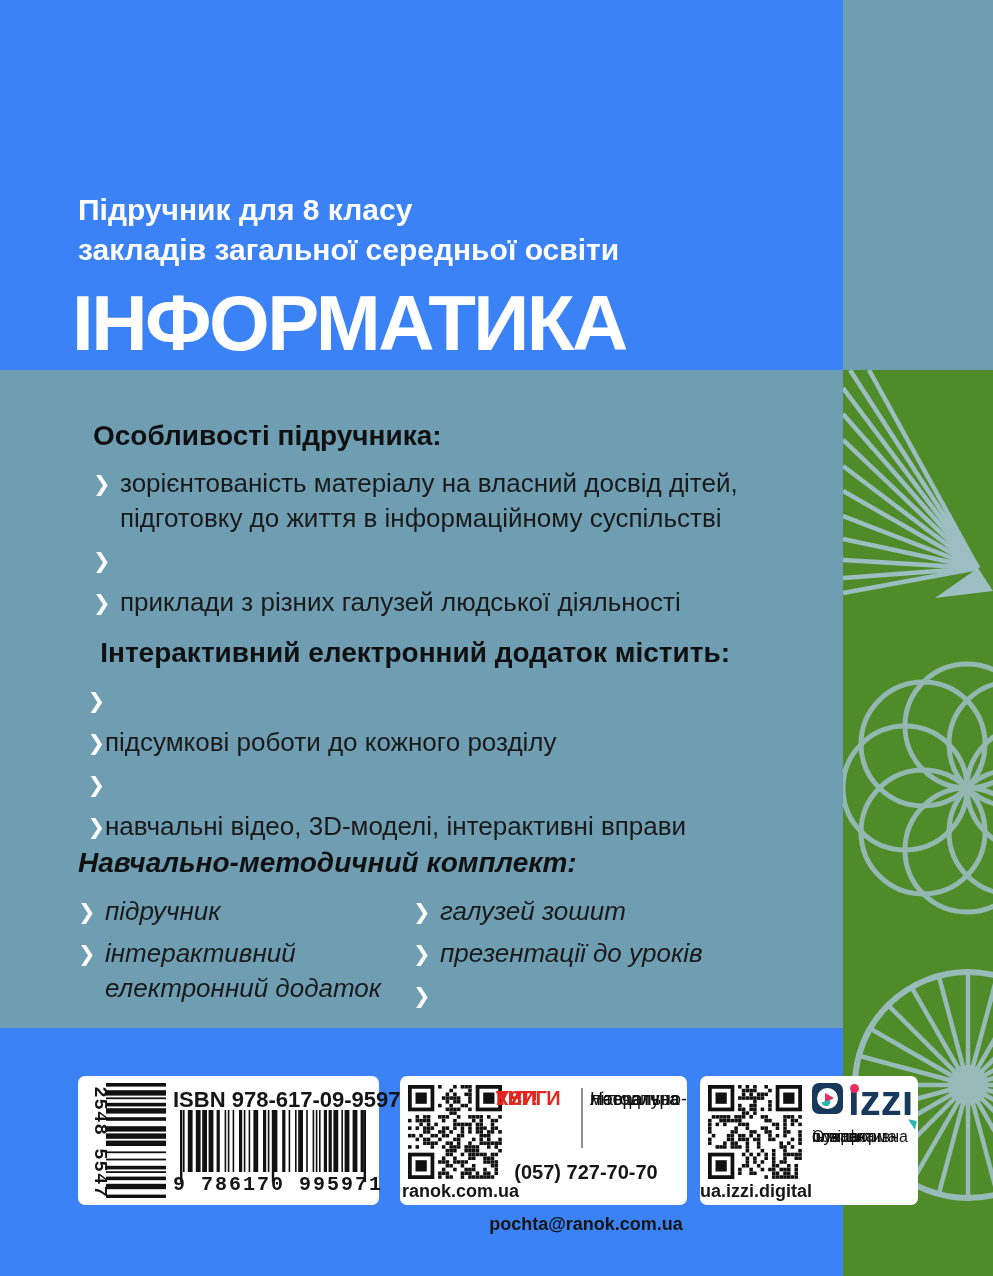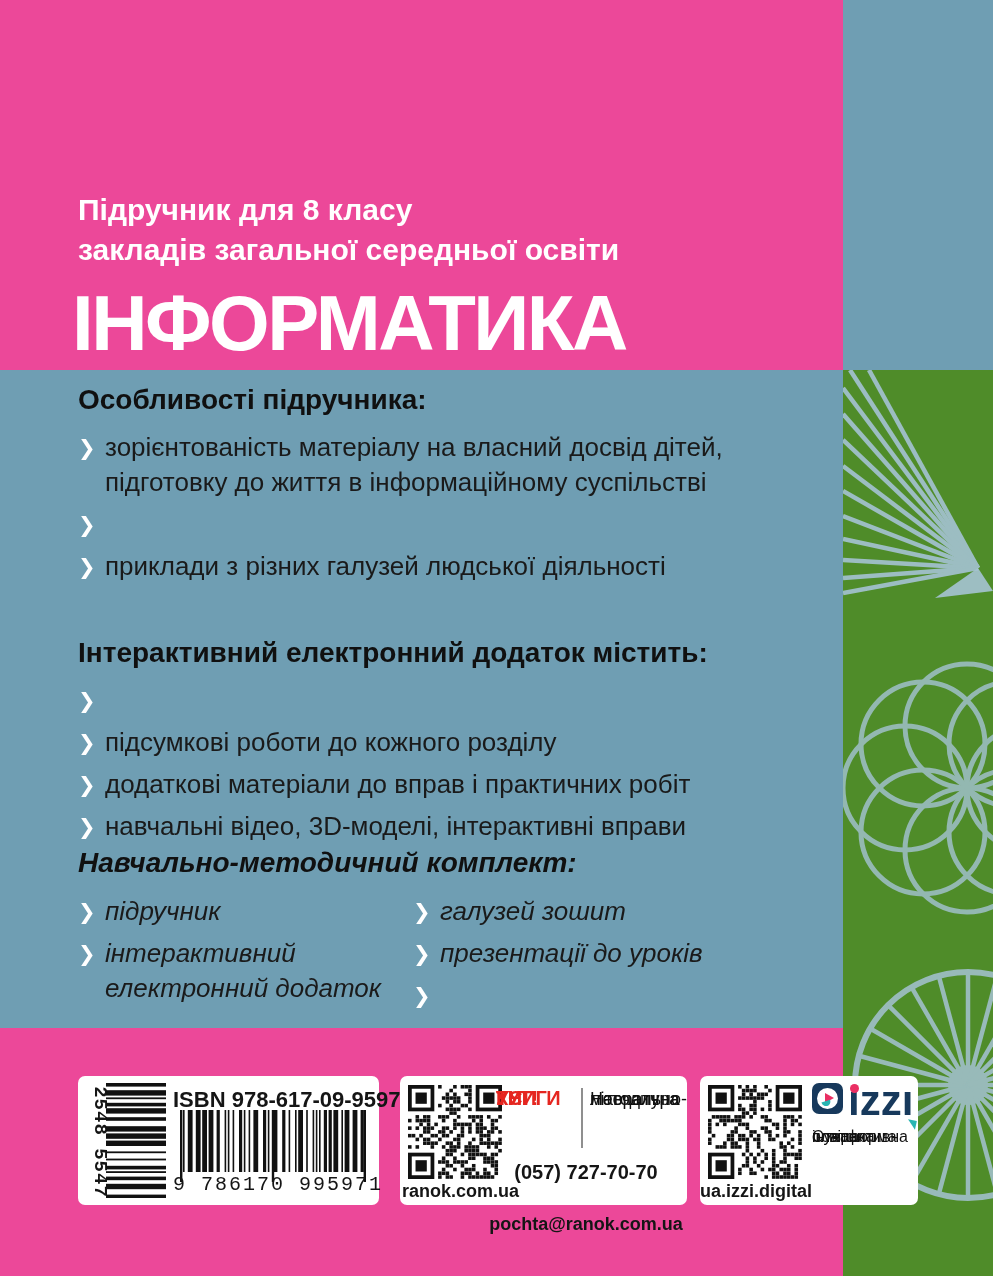--- a/index.html
+++ b/index.html
@@ -1,17 +1,17 @@
 <!DOCTYPE html>
 <html><head>
 <meta charset="utf-8">
 <style>
   html,body{margin:0;padding:0;background:#e8e8e8;}
   .page{position:relative;width:993px;height:1276px;overflow:hidden;
-        background:#ec4899;font-family:"Liberation Sans","DejaVu Sans",sans-serif;color:#151515;}
+        background:#3b82f6;font-family:"Liberation Sans","DejaVu Sans",sans-serif;color:#151515;}
   .abs{position:absolute;}
   
   .blue-tr{left:843px;top:0;width:150px;height:370px;background:#6f9eb3;}
   .panel{left:0;top:370px;width:843px;height:658px;background:#6f9eb3;}
   .stripe{left:843px;top:370px;width:150px;height:906px;background:#4f8c29;}
   .stripe svg{display:block;}
   
   .series{left:78px;top:190px;color:#fff;font-weight:700;font-size:30px;line-height:40px;white-space:nowrap;}
   .title{left:72px;top:283px;color:#fff;font-weight:700;font-size:78px;line-height:80px;letter-spacing:-2.5px;white-space:nowrap;}
   
@@ -28,21 +28,21 @@
   .wbox *{position:absolute;}
   .box-isbn{left:78px;width:301px;}
   .box-ranok{left:400px;width:287px;}
   .box-izzi{left:700px;width:218px;}
   .side-code{left:-37px;top:55px;width:118px;text-align:center;transform:rotate(90deg);
              font-family:"Liberation Mono","DejaVu Sans Mono",monospace;font-size:19px;font-weight:700;letter-spacing:1px;}
   .side-bars{left:28px;top:7px;width:60px;height:115px;}
   .isbn-line{left:95px;top:11px;width:198px;text-align:center;font-size:22px;font-weight:700;white-space:nowrap;}
   .ean-bars{left:102px;top:34px;width:186px;height:62px;}
   .ean-digits{left:95px;top:97px;width:198px;text-align:center;font-family:"Liberation Mono","DejaVu Sans Mono",monospace;
-              font-size:20px;font-weight:400;letter-spacing:2px;white-space:nowrap;}
+              font-size:20px;font-weight:700;letter-spacing:2px;white-space:nowrap;}
   .qr-wrap{left:8px;top:9px;width:94px;height:94px;}
   .qr-cap{left:0;top:105px;width:112px;text-align:center;font-size:18px;font-weight:700;white-space:nowrap;}
   .slogan{left:96px;top:12px;width:76px;text-align:right;color:#e52620;font-weight:700;font-size:20px;line-height:20px;letter-spacing:-0.5px;}
   .vline{left:181px;top:12px;width:2px;height:60px;background:#8f8f8f;}
   .cat{left:190px;top:13px;font-size:18px;line-height:20px;color:#111;}
   .phone{left:95px;top:85px;width:182px;text-align:center;font-size:20px;font-weight:700;white-space:nowrap;}
   .email{left:88px;top:108px;width:196px;text-align:center;font-size:18px;font-weight:700;white-space:nowrap;margin-top:30px;}
   .logo-sq{left:112px;top:7px;width:31px;height:31px;background:#17395c;border-radius:7px;}
   .logo-circle{left:5px;top:5px;width:21px;height:21px;background:#fff;border-radius:50%;}
   .logo-play{left:8px;top:5px;width:0;height:0;border-left:9px solid #ea2f63;border-top:5.5px solid transparent;border-bottom:5.5px solid transparent;}
@@ -119,50 +119,49 @@
       </g>
     </svg>
   </div>
 
   <div class="abs series">
     <div>Підручник для 8 класу</div>
     <div>закладів загальної середньої освіти</div>
   </div>
   <div class="abs title">ІНФОРМАТИКА</div>
 
-  <div class="abs sec" style="top:384px;">
+  <div class="abs sec" style="top:420px;margin-left:15px;">
     <h3>Особливості підручника:</h3>
     <ul>
       <li>
           <span class="chev">❯</span>
           <span>зорієнтованість матеріалу на власний досвід дітей, підготовку до життя в інформаційному суспільстві</span>
         </li>
       <li>
           <span class="chev">❯</span>
         </li>
       <li>
           <span class="chev">❯</span>
           <span>приклади з різних галузей людської діяльності</span>
         </li>
     </ul>
   </div>
 
-  <div class="abs sec" style="top:637px;">
+  <div class="abs sec" style="top:637px;text-align:right;">
     <h3>Інтерактивний електронний додаток містить:</h3>
     <ul>
       <li>
           <span class="chev">❯</span>
         </li>
       <li>
           <span class="chev">❯</span>
           <span>підсумкові роботи до кожного розділу</span>
         </li>
       <li>
           <span class="chev">❯</span>
-          <span>додаткові матеріали до вправ і практичних робіт</span>
         </li>
       <li>
           <span class="chev">❯</span>
           <span>навчальні відео, 3D-моделі, інтерактивні вправи</span>
         </li>
     </ul>
   </div>
 
   <div class="abs sec sec3" style="top:847px;">
     <h3>Навчально-методичний комплект:</h3>

